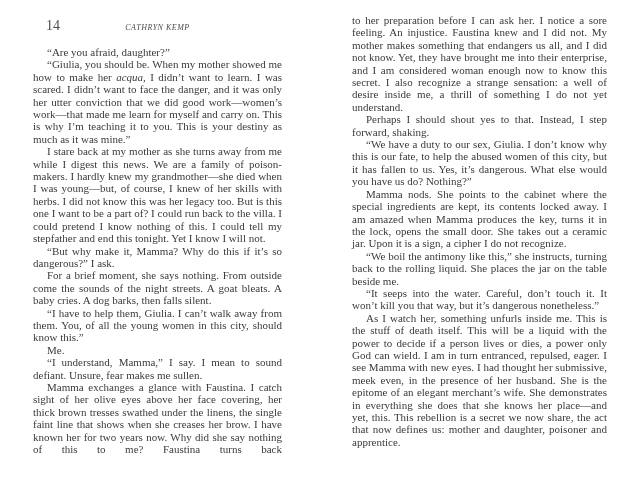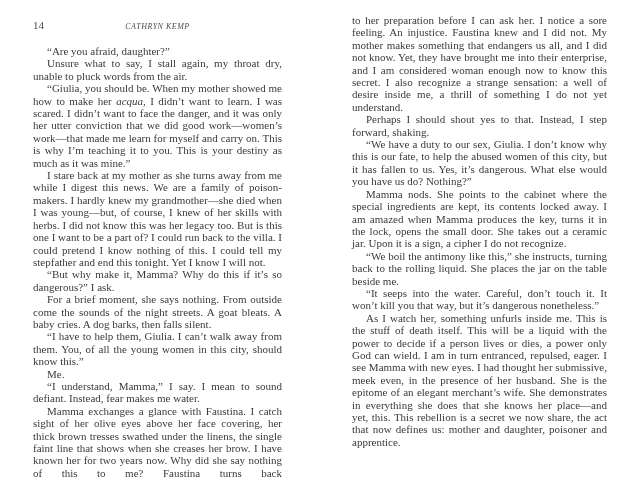--- a/index.html
+++ b/index.html
@@ -28,21 +28,22 @@
     align-items: baseline;
     margin-top: 21px;
     font-size: 8px;
     letter-spacing: 0.5px;
     color: #4d4d4d;
     line-height: 9px;
   }
   .running-head .folio {
     width: 22px;
     letter-spacing: 0;
-    font-size: 11px;
+    font-size: 14px;
+    margin-left: 13px;
   }
   .running-head .folio.right-folio { text-align: right; }
   .running-head .head-title {
     flex: 1;
     text-align: center;
     text-transform: uppercase;
     font-style: italic;
   }
 
   .body-text {
@@ -67,28 +68,27 @@
 <div class="spread">
 
   <section class="page left">
     <header class="running-head">
       <span class="folio">14</span>
       <span class="head-title">CATHRYN KEMP</span>
       <span class="folio right-folio"></span>
     </header>
     <div class="body-text">
         <p>“Are you afraid, daughter?”</p>
-        <p>Unsure what to say, I stall again, my throat dry, unable to pluck words from the air.</p>
         <p>“Giulia, you should be. When my mother showed me how to make her <i>acqua</i>, I didn’t want to learn. I was scared. I didn’t want to face the danger, and it was only her utter conviction that we did good work—women’s work—that made me learn for myself and carry on. This is why I’m teaching it to you. This is your destiny as much as it was mine.”</p>
         <p>I stare back at my mother as she turns away from me while I digest this news. We are a family of poison-makers. I hardly knew my grandmother—she died when I was young—but, of course, I knew of her skills with herbs. I did not know this was her legacy too. But is this one I want to be a part of? I could run back to the villa. I could pretend I know nothing of this. I could tell my stepfather and end this tonight. Yet I know I will not.</p>
         <p>“But why make it, Mamma? Why do this if it’s so dangerous?” I ask.</p>
         <p>For a brief moment, she says nothing. From outside come the sounds of the night streets. A goat bleats. A baby cries. A dog barks, then falls silent.</p>
         <p>“I have to help them, Giulia. I can’t walk away from them. You, of all the young women in this city, should know this.”</p>
         <p>Me.</p>
-        <p>“I understand, Mamma,” I say. I mean to sound defiant. Instead, fear makes me water.</p>
+        <p>“I understand, Mamma,” I say. I mean to sound defiant. Unsure, fear makes me sullen.</p>
         <p class="cont">Mamma exchanges a glance with Faustina. I catch sight of her olive eyes above her face covering, her thick brown tresses swathed under the linens, the single faint line that shows when she creases her brow. I have known her for two years now. Why did she say nothing of this to me? Faustina turns back</p>
       </div>
   </section>
 
   <section class="page right">
     <div class="body-text">
         <p class="noindent">to her preparation before I can ask her. I notice a sore feeling. An injustice. Faustina knew and I did not. My mother makes something that endangers us all, and I did not know. Yet, they have brought me into their enterprise, and I am considered woman enough now to know this secret. I also recognize a strange sensation: a well of desire inside me, a thrill of something I do not yet understand.</p>
         <p>Perhaps I should shout yes to that. Instead, I step forward, shaking.</p>
         <p>“We have a duty to our sex, Giulia. I don’t know why this is our fate, to help the abused women of this city, but it has fallen to us. Yes, it’s dangerous. What else would you have us do? Nothing?”</p>
         <p>Mamma nods. She points to the cabinet where the special ingredients are kept, its contents locked away. I am amazed when Mamma produces the key, turns it in the lock, opens the small door. She takes out a ceramic jar. Upon it is a sign, a cipher I do not recognize.</p>

